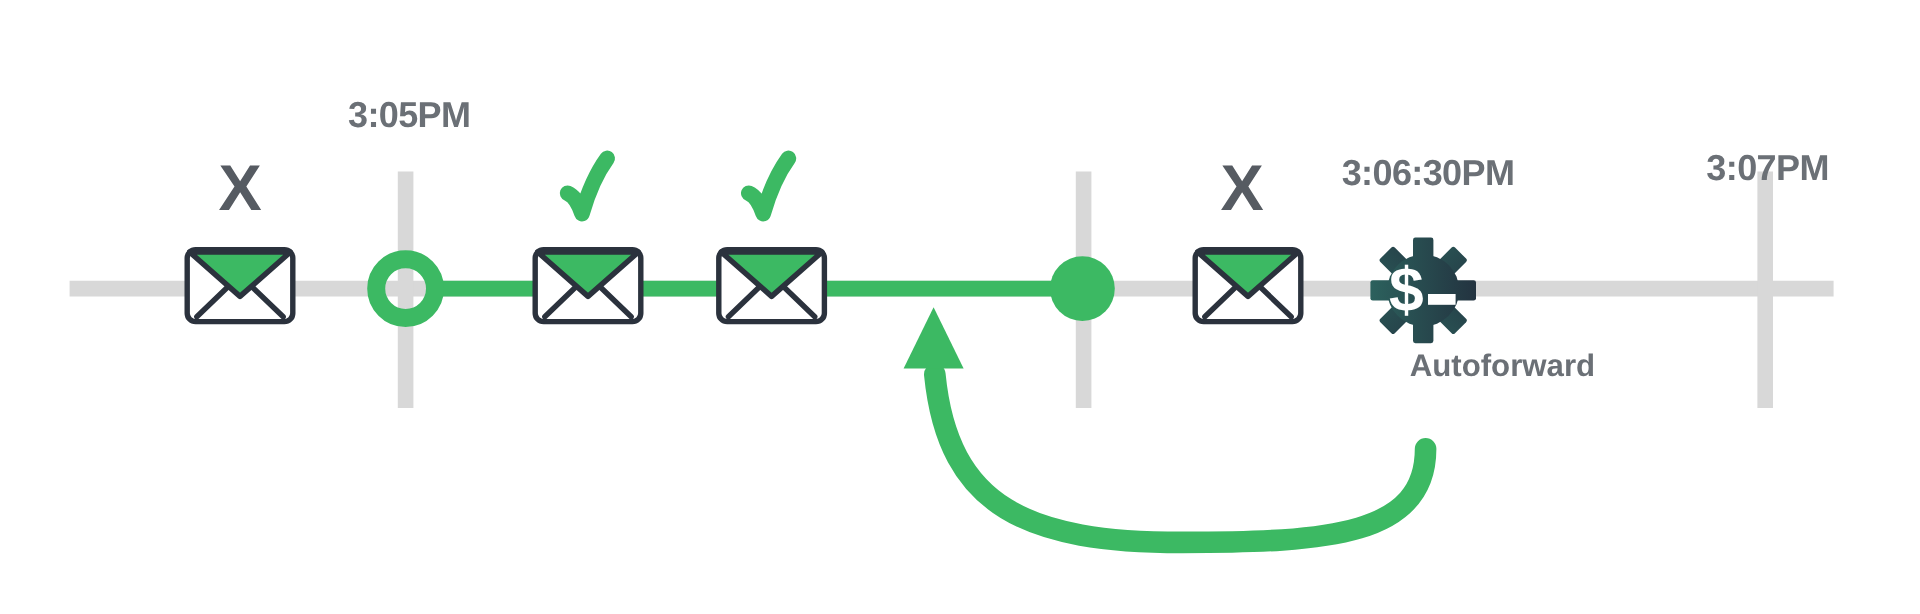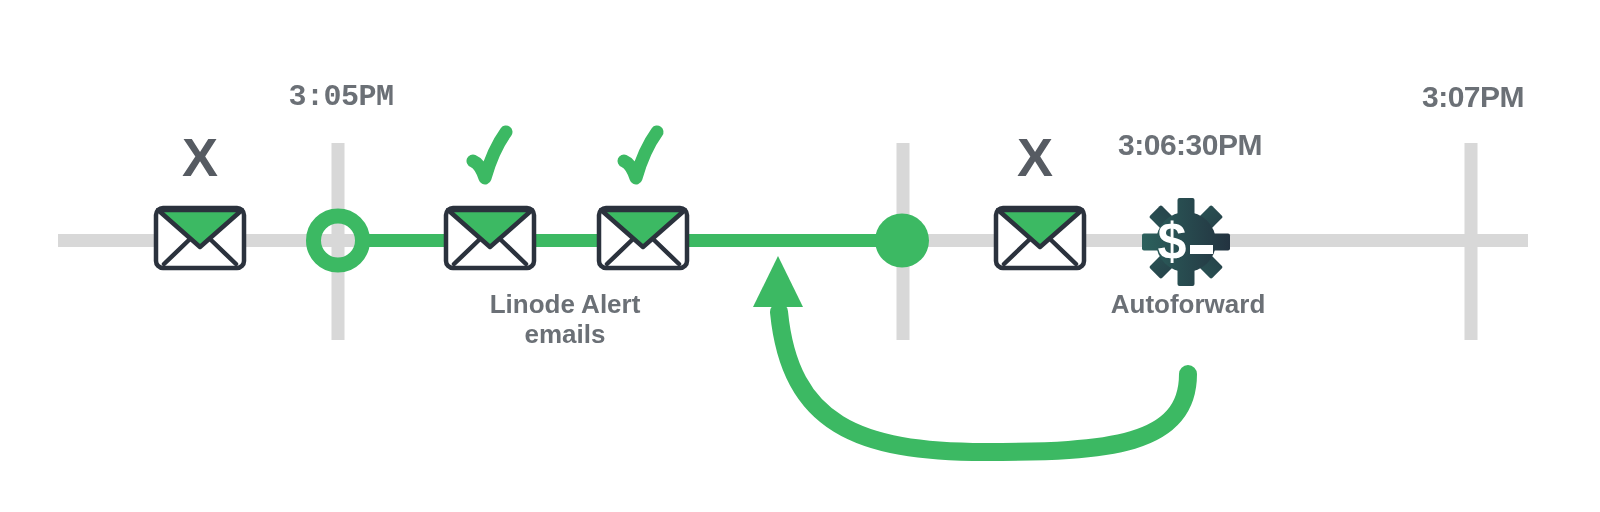--- a/index.html
+++ b/index.html
@@ -72,30 +72,26 @@
         <rect x="-44" y="-8.5" width="88" height="17" rx="2"></rect>
         <rect x="-8.5" y="-44" width="17" height="88" rx="2" transform="rotate(45)"></rect>
         <rect x="-8.5" y="-44" width="17" height="88" rx="2" transform="rotate(-45)"></rect>
         <circle cx="0" cy="0" r="30"></circle>
       </g>
       <text x="-14" y="17" text-anchor="middle" fill="#ffffff" font-family="Liberation Sans, sans-serif" font-size="52" font-weight="bold">$</text>
       <rect x="4" y="3" width="23" height="9" fill="#ffffff"></rect>
     </g>
   </svg>
 
-  <div class="label time-label" style="left:341px;font-family:Liberation Mono, monospace;">3:05PM</div>
-  <div class="label time-label" style="left:1473px;">3:07PM</div>
+  <div class="label time-label" style="left:341px;">3:05PM</div>
+  <div class="label time-label" style="left:1473px;margin-top:44px;">3:07PM</div>
 
   <div class="label sub-time-label" style="left:1190px;">3:06:30PM</div>
 
   <div class="label x-mark" style="left:200px;">X</div>
   <div class="label x-mark" style="left:1035px;">X</div>
 
-  <div class="label caption" style="left:565px;">
-    <div>Linode Alert</div>
-    <div>emails</div>
-  </div>
 
-  <div class="label caption" style="left:1188px;">
+  <div class="label caption" style="left:1252px;">
     <div>Autoforward</div>
   </div>
 
 </div>
 
 </body></html>

